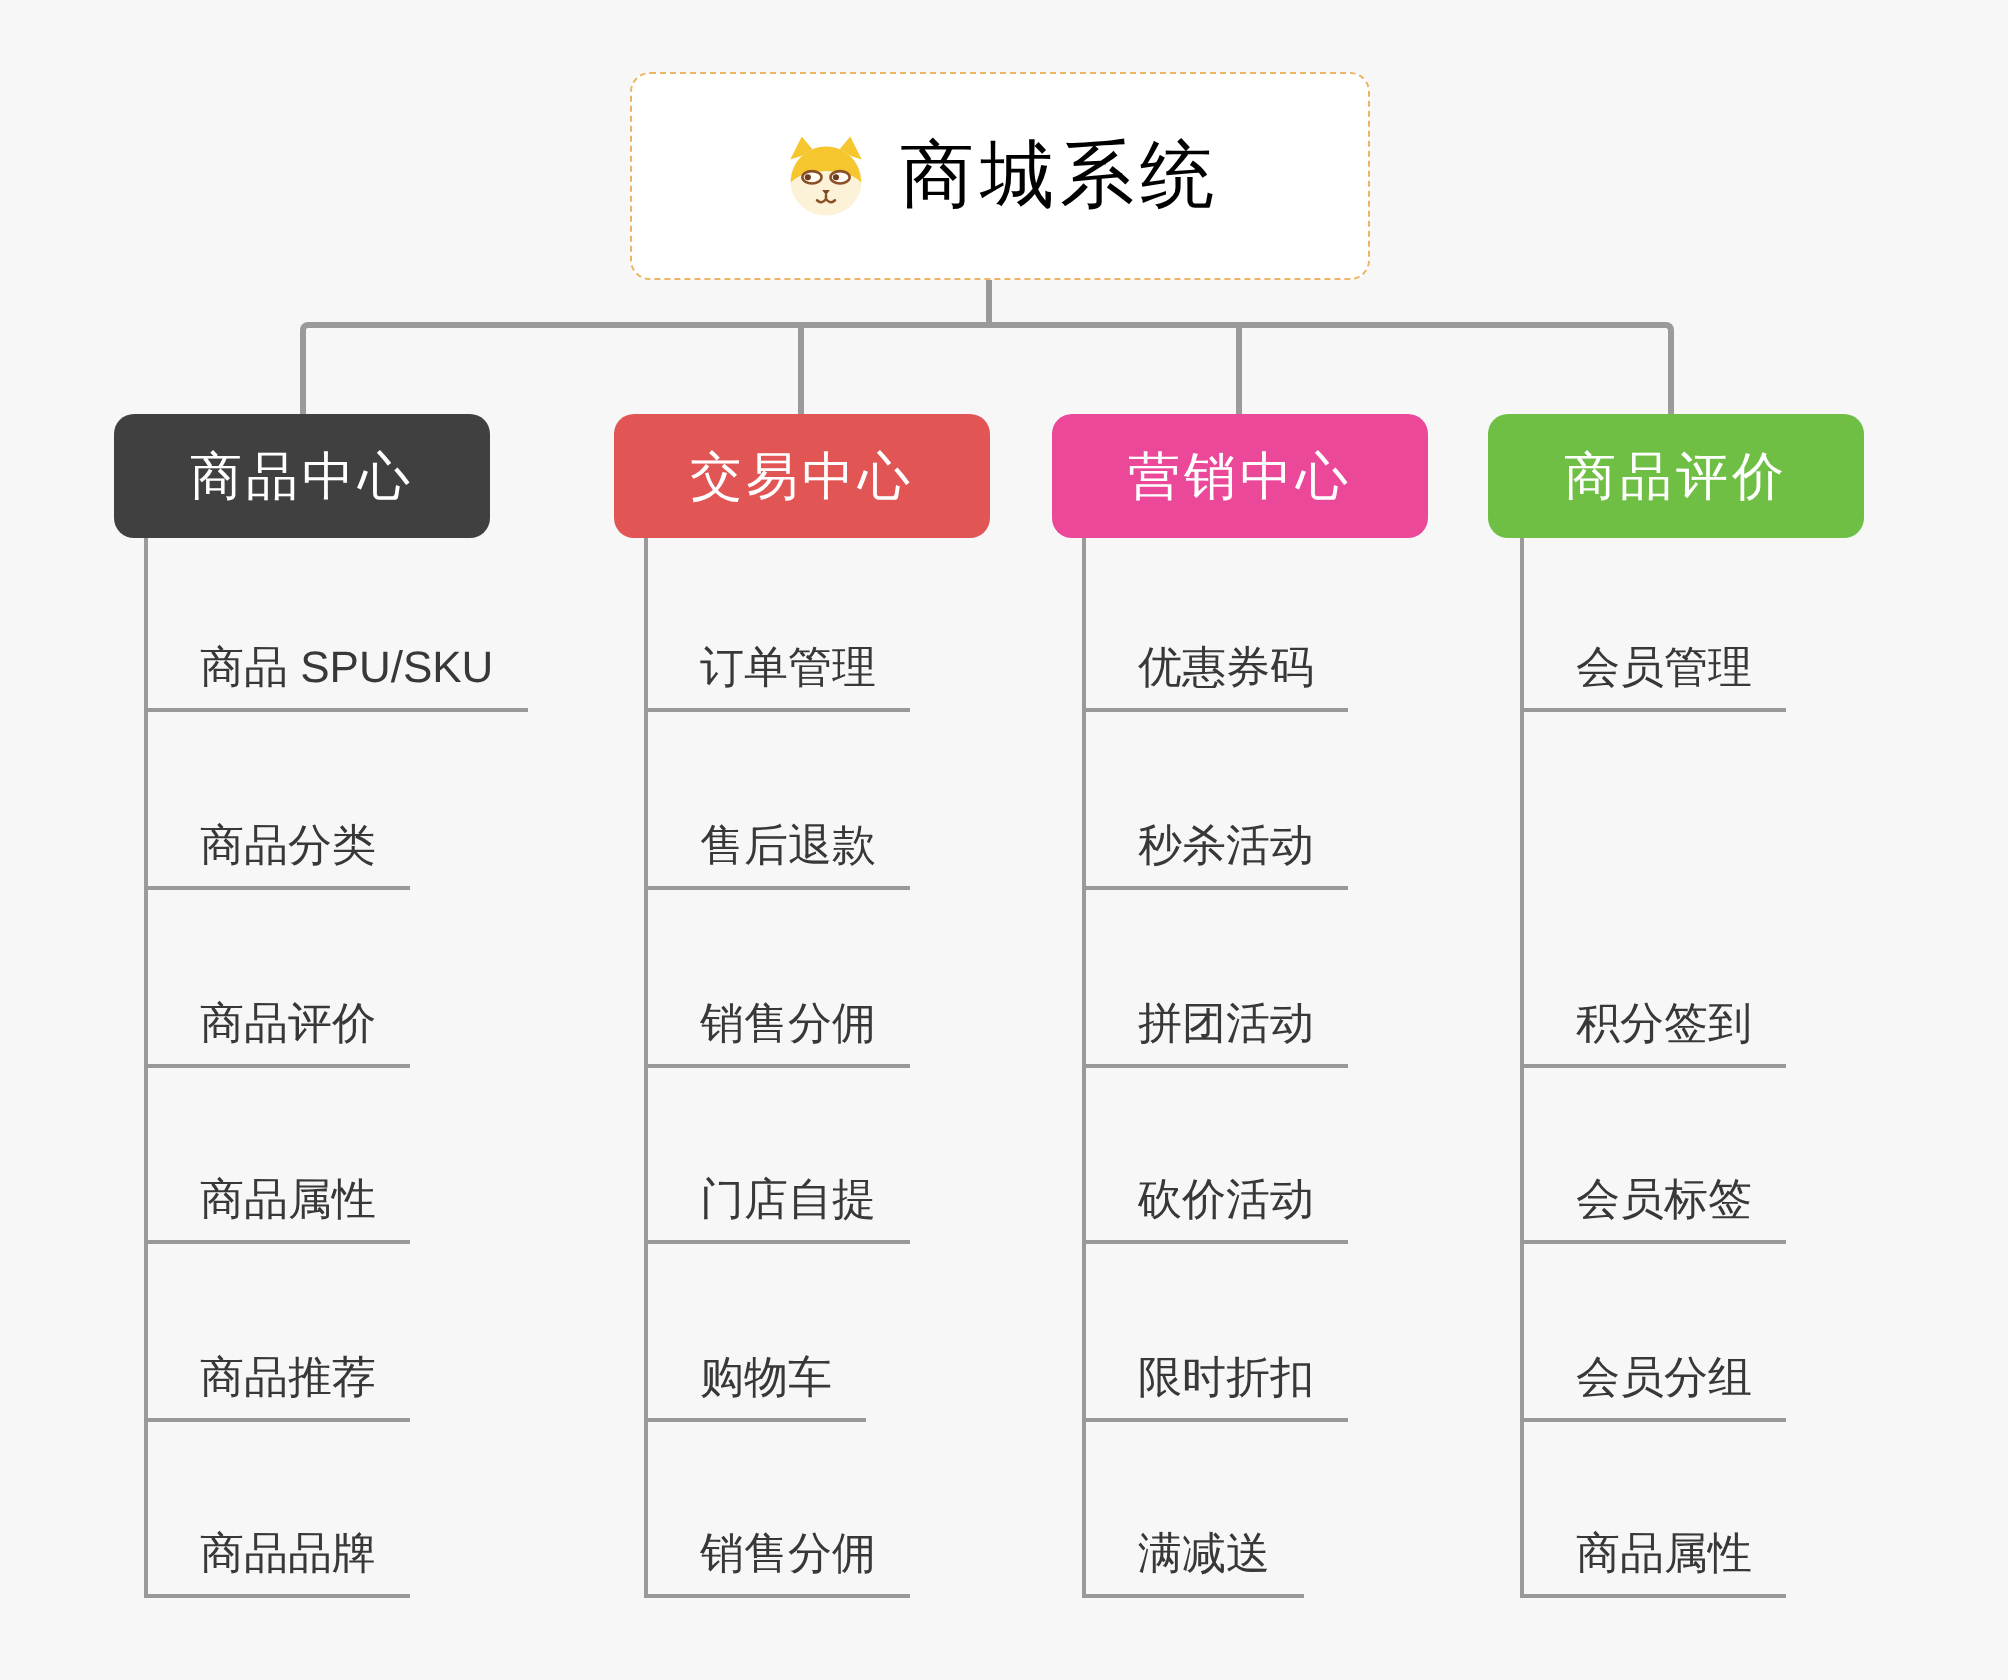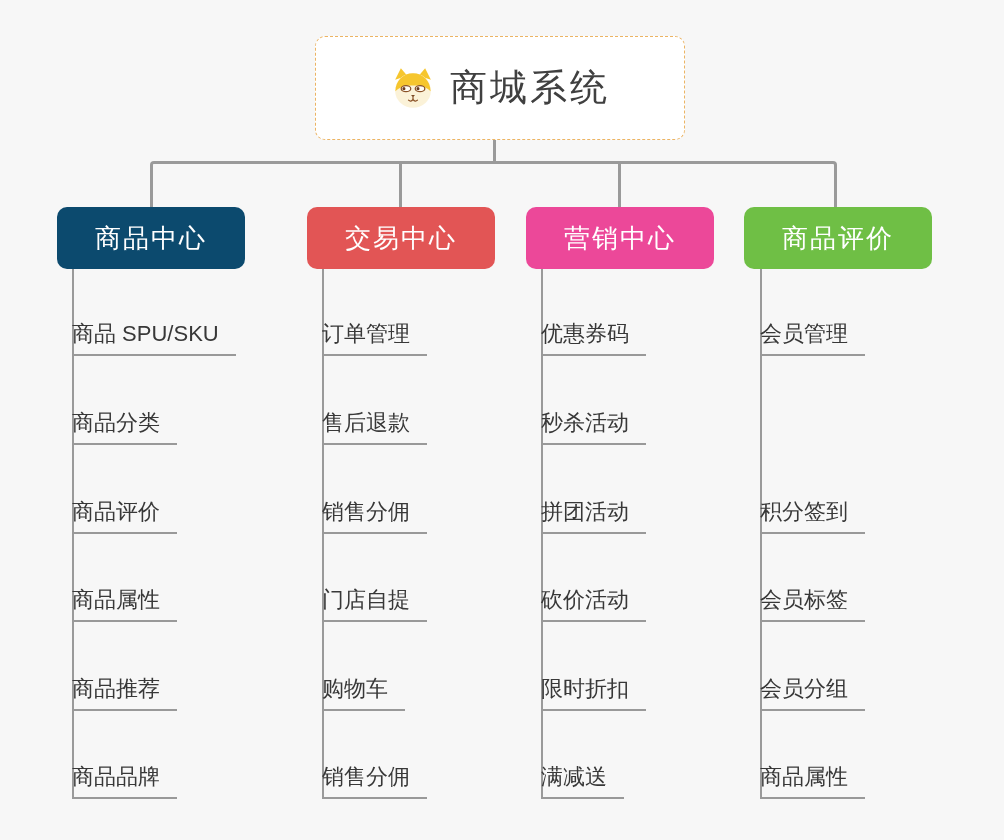--- a/index.html
+++ b/index.html
@@ -24,21 +24,21 @@
     border: 1px dashed #ecb463;
     border-radius: 10px;
     display: flex;
     align-items: center;
     justify-content: center;
     gap: 14px;
     cursor: pointer;
   }
   .root-icon { width: 46px; height: 44px; display: inline-block; }
   .root-title {
-    color: #404040;
+    color: #000000;
     font-size: 37px;
     letter-spacing: 3px;
     white-space: nowrap;
   }
 
   
   .root-stub {
     position: absolute;
     left: 493px; top: 140px;
     width: 3px; height: 22px;
@@ -71,21 +71,21 @@
     border-radius: 10px;
     display: flex;
     align-items: center;
     justify-content: center;
     color: #ffffff;
     font-size: 26px;
     letter-spacing: 2px;
     cursor: pointer;
     white-space: nowrap;
   }
-  .b0 { left: 57px;  background: #0c4a6e; }
+  .b0 { left: 57px;  background: #404040; }
   .b1 { left: 307px; background: #e25555; }
   .b2 { left: 526px; background: #ec4899; }
   .b3 { left: 744px; background: #6fbf45; }
 
   
   .trunk {
     position: absolute;
     top: 269px;
     width: 2px; height: 530px;
     background: #9a9a9a;
@@ -94,20 +94,21 @@
   .t1 { left: 322px; }
   .t2 { left: 541px; }
   .t3 { left: 760px; }
 
   
   .child {
     position: absolute;
     box-sizing: border-box;
     height: 40px;
     line-height: 36px;
+    padding-left: 28px;
     padding-right: 17px;
     border-bottom: 2px solid #999999;
     font-size: 22px;
     color: #383838;
     white-space: nowrap;
     width: -moz-fit-content;
     width: fit-content;
     cursor: pointer;
   }
   .c0 { left: 72px; }

